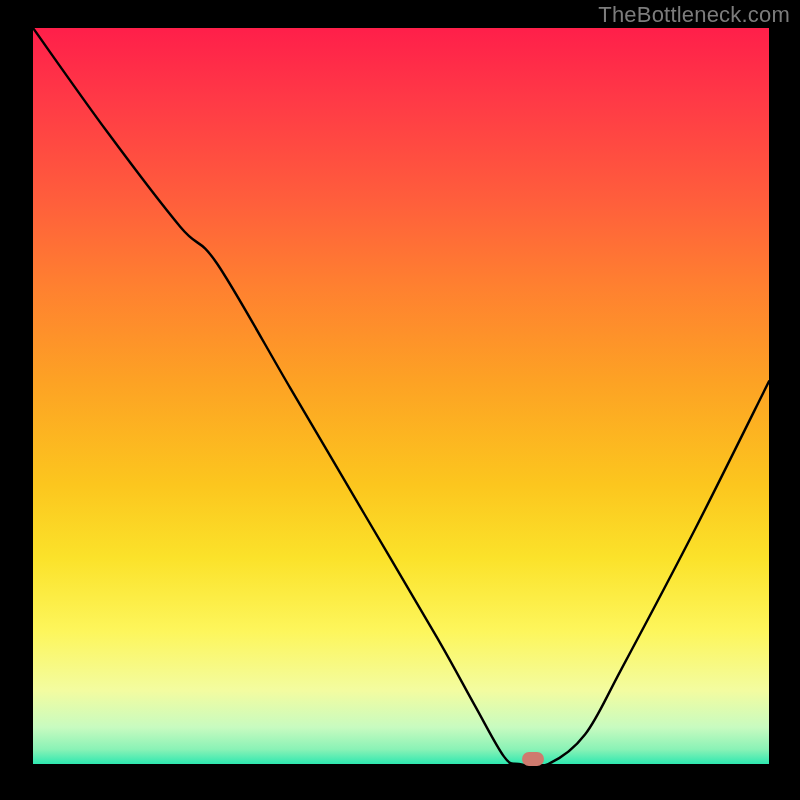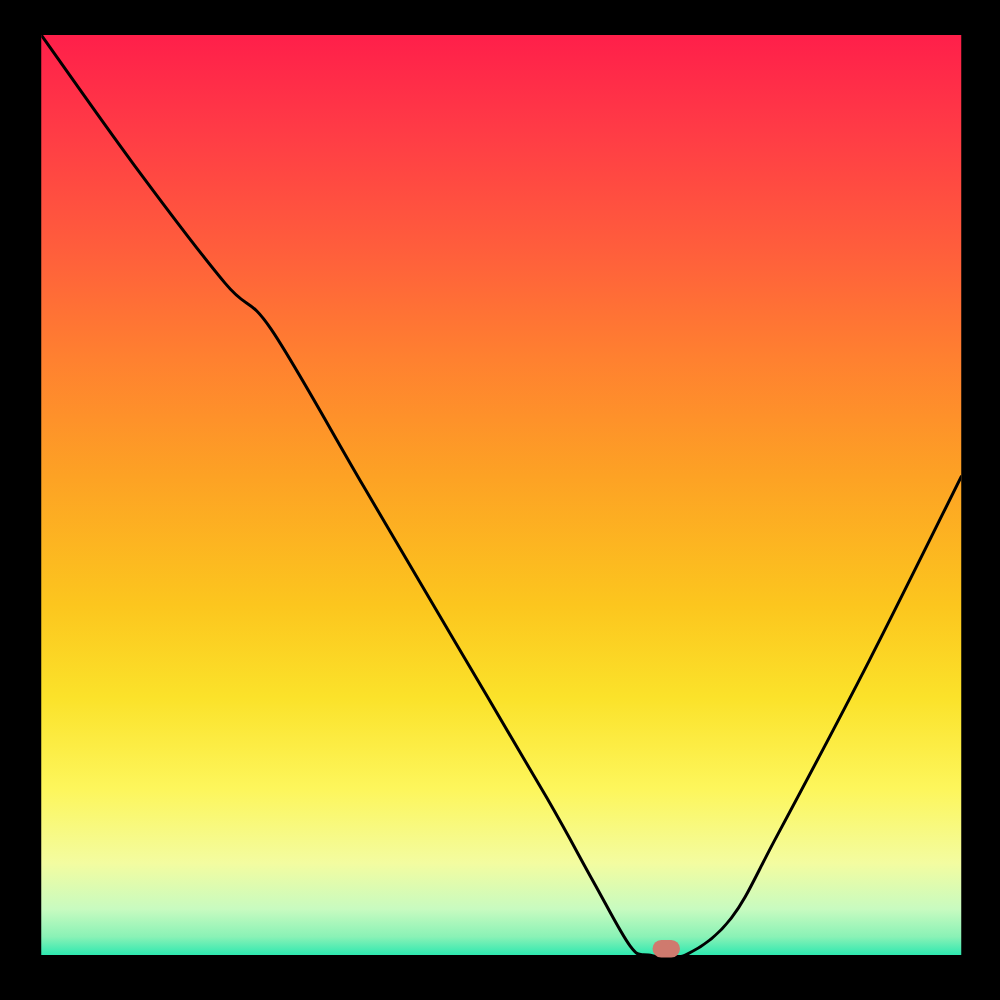--- a/index.html
+++ b/index.html
@@ -69,20 +69,21 @@
     border-radius: 7px;
     background: #cf7a6e;
     z-index: 3;
     transform: translate(-50%, -50%);
   }
 </style>
 </head>
 <body>
 
 <div class="frame">
+  <div class="watermark">TheBottleneck.com</div>
 
   <div class="plot-area">
     <svg class="curve-svg" viewBox="0 0 736 736" preserveAspectRatio="none">
       <path id="curve-path" class="curve-path" d="M 0 0 C 12.27 17.17, 49.07 69.92, 73.60 103.04 C 98.13 136.16, 128.80 176.64, 147.20 198.72 C 165.60 220.80, 165.60 208.53, 184.00 235.52 C 202.40 262.51, 233.07 318.93, 257.60 360.64 C 282.13 402.35, 306.67 444.05, 331.20 485.76 C 355.73 527.47, 386.40 578.99, 404.80 610.88 C 423.20 642.77, 430.56 657.49, 441.60 677.12 C 452.64 696.75, 463.68 718.83, 471.04 728.64 C 478.40 738.45, 478.40 734.77, 485.76 736.00 C 493.12 737.23, 504.16 740.91, 515.20 736.00 C 526.24 731.09, 539.73 722.51, 552.00 706.56 C 564.27 690.61, 570.40 674.67, 588.80 640.32 C 607.20 605.97, 637.87 548.32, 662.40 500.48 C 686.93 452.64, 723.73 377.81, 736.00 353.28"></path>
     </svg>
     <div id="marker" class="marker" style="left: 500.48px; top: 731px; background: rgb(207, 122, 110);"></div>
   </div>
 </div>
 
 </body></html>

